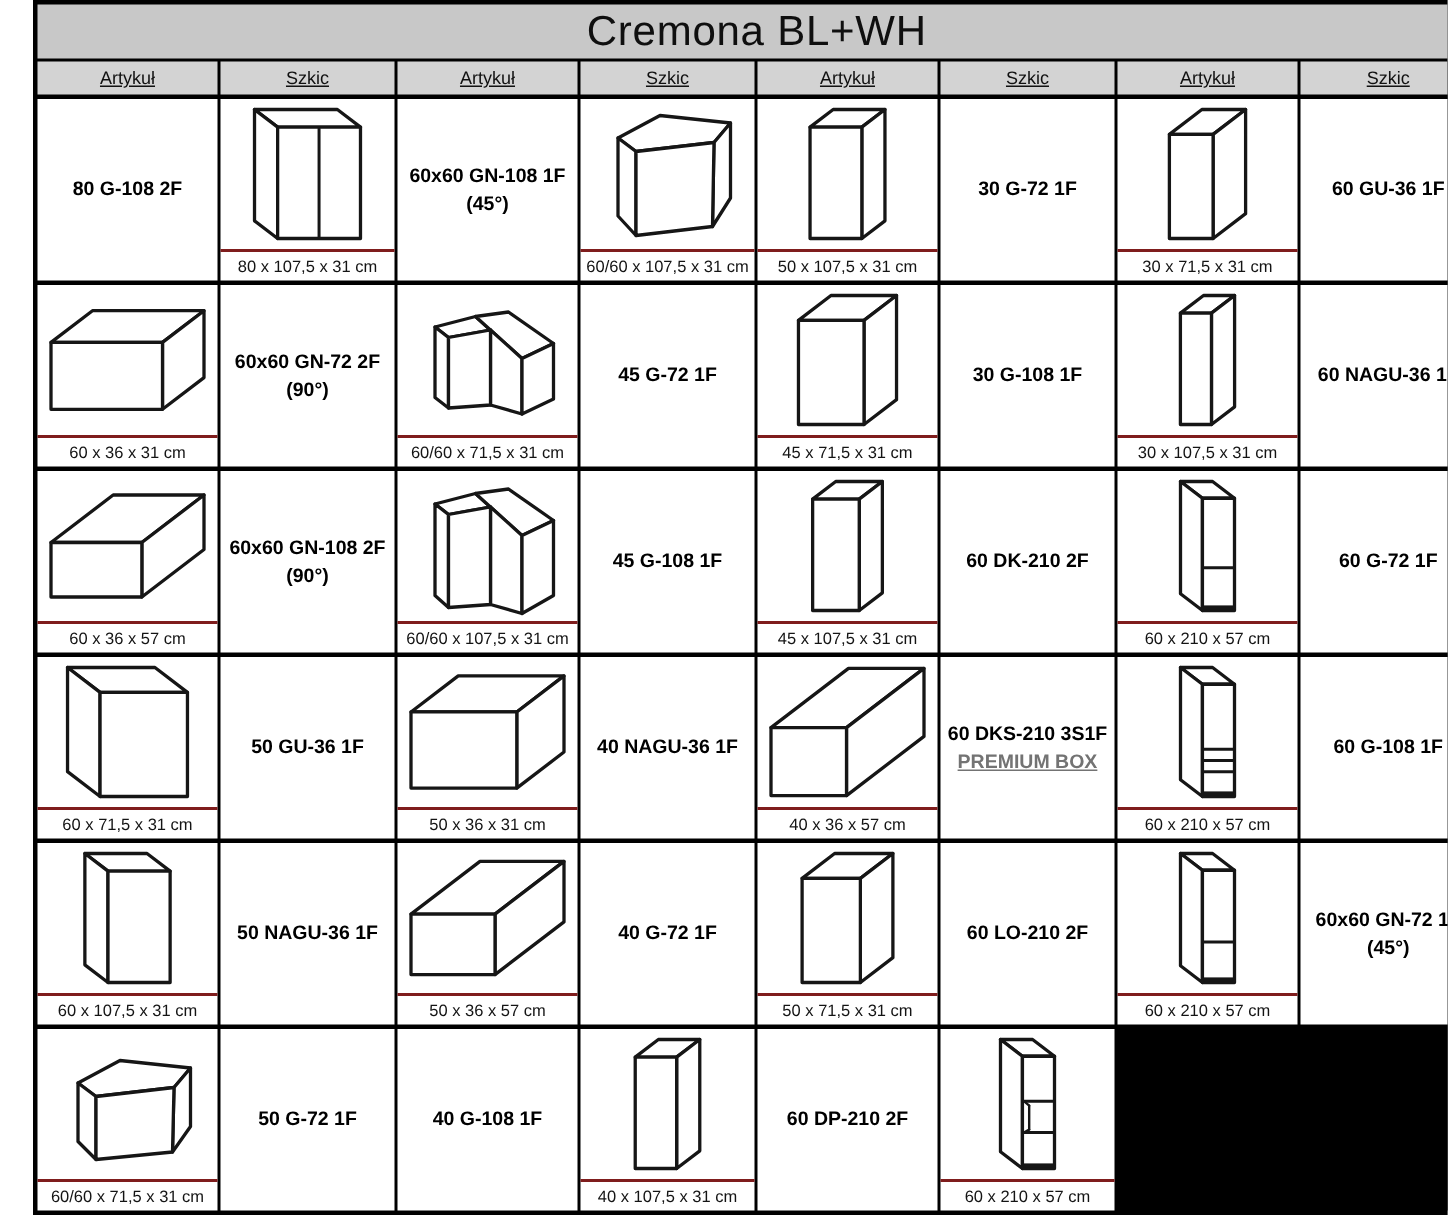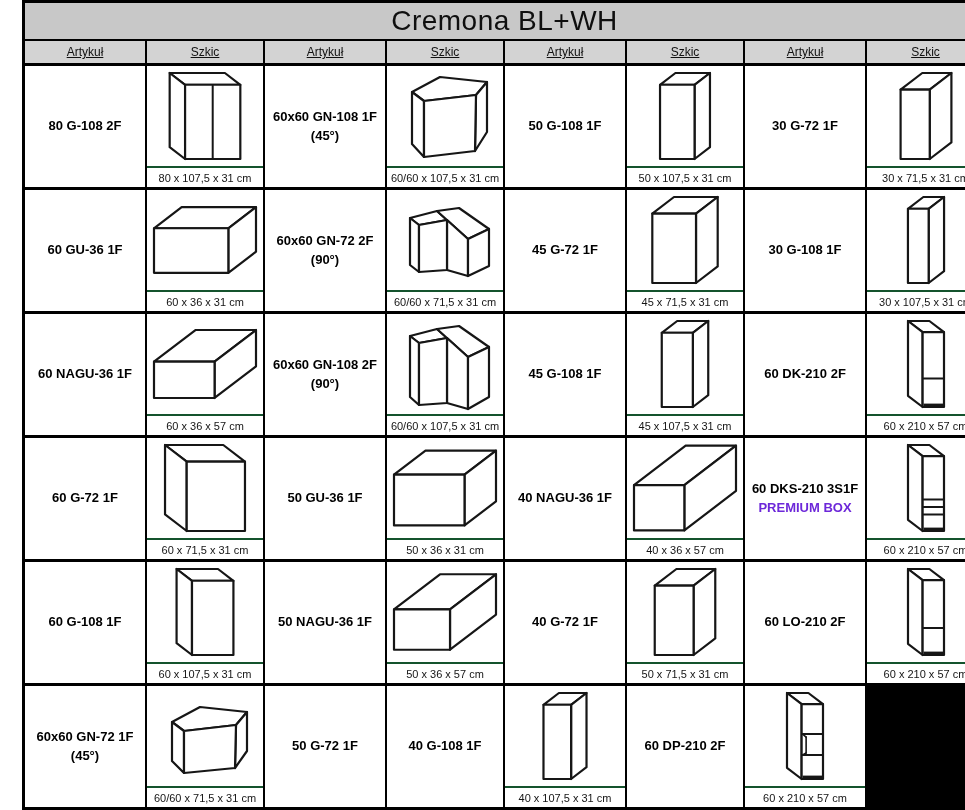--- a/index.html
+++ b/index.html
@@ -27,21 +27,21 @@
   .cell{background:#fff;box-sizing:border-box;}
   .art{
     display:flex;flex-direction:column;align-items:center;justify-content:center;
     text-align:center;font-weight:bold;font-size:13px;line-height:1.45;
     color:#000;padding:2px;
   }
   .premium{color:#4472c4;}
   .sk{display:flex;flex-direction:column;}
   .sk-area{flex:1;display:flex;align-items:center;justify-content:center;overflow:hidden;}
   .dims{
-    flex:0 0 19px;border-top:2px solid #14532d;
+    flex:0 0 19px;border-top:2px solid #7f1d1d;
     display:flex;align-items:center;justify-content:center;
     font-size:11px;color:#141414;white-space:nowrap;
   }
 </style>
 </head>
 <body>
 
 <div class="sheet">
   <div class="title-bar">Cremona BL+WH</div>
   <div class="grid" id="grid">
@@ -79,23 +79,20 @@
             <polygon points="24,24 52,9 99,14 88,27 36,33" fill="#fff" stroke="#161616" stroke-width="2.2" stroke-linejoin="round"></polygon>
             <polygon points="24,24 36,33 36,89 24,76" fill="#fff" stroke="#161616" stroke-width="2.2" stroke-linejoin="round"></polygon>
             <polygon points="88,27 99,14 99,64 87,83" fill="#fff" stroke="#161616" stroke-width="2.2" stroke-linejoin="round"></polygon>
             <polygon points="36,33 88,27 87,83 36,89" fill="#fff" stroke="#161616" stroke-width="2.2" stroke-linejoin="round"></polygon>
           </svg>
         </div>
         <div class="dims">
           <span>60/60 x 107,5 x 31 cm</span>
         </div>
       </div>
-      <div class="cell art">
-        <div class="art-line">50 G-108 1F</div>
-      </div>
       <div class="cell sk">
         <div class="sk-area">
           <svg width="114" height="96" viewBox="0 0 114 96">
             <polygon points="32.03203532717784,16.77278201525492 47.443677238057006,4.999999999999998 81.96796467282216,4.999999999999998 66.556322761943,16.77278201525492" fill="#fff" stroke="#161616" stroke-width="2.2" stroke-linejoin="round"></polygon>
             <polygon points="66.556322761943,16.77278201525492 81.96796467282216,4.999999999999998 81.96796467282216,79.22721798474508 66.556322761943,91" fill="#fff" stroke="#161616" stroke-width="2.2" stroke-linejoin="round"></polygon>
             <polygon points="32.03203532717784,16.77278201525492 66.556322761943,16.77278201525492 66.556322761943,91 32.03203532717784,91" fill="#fff" stroke="#161616" stroke-width="2.2" stroke-linejoin="round"></polygon>
           </svg>
         </div>
         <div class="dims">
           <span>50 x 107,5 x 31 cm</span>
@@ -286,21 +283,21 @@
             <polygon points="56.34550839091807,45.073667324777894 108,5.61537512339585 108,50.92633267522212 56.34550839091807,90.38462487660416" fill="#fff" stroke="#161616" stroke-width="2.2" stroke-linejoin="round"></polygon>
             <polygon points="6,45.073667324777894 56.34550839091807,45.073667324777894 56.34550839091807,90.38462487660416 6,90.38462487660416" fill="#fff" stroke="#161616" stroke-width="2.2" stroke-linejoin="round"></polygon>
           </svg>
         </div>
         <div class="dims">
           <span>40 x 36 x 57 cm</span>
         </div>
       </div>
       <div class="cell art">
         <div class="art-line">60 DKS-210 3S1F</div>
-        <div class="art-line premium" style="color: #6d28d9;">PREMIUM BOX</div>
+        <div class="art-line premium" style="color: #737373; text-decoration: underline;">PREMIUM BOX</div>
       </div>
       <div class="cell sk">
         <div class="sk-area">
           <svg width="114" height="96" viewBox="0 0 114 96">
             <polygon points="53.622001243008086,16.170913610938474 38.99825978868863,5 60.37799875699193,5 75.00174021131139,16.170913610938474" fill="#fff" stroke="#161616" stroke-width="2.2" stroke-linejoin="round"></polygon>
             <polygon points="53.622001243008086,16.170913610938474 38.99825978868863,5 38.99825978868863,79.82908638906153 53.622001243008086,91" fill="#fff" stroke="#161616" stroke-width="2.2" stroke-linejoin="round"></polygon>
             <polygon points="53.622001243008086,16.170913610938474 75.00174021131139,16.170913610938474 75.00174021131139,91 53.622001243008086,91" fill="#fff" stroke="#161616" stroke-width="2.2" stroke-linejoin="round"></polygon>
             <line x1="54.622001243008086" y1="59.571783716594155" x2="74.00174021131139" y2="59.571783716594155" stroke="#161616" stroke-width="2" stroke-linecap="round"></line>
             <line x1="54.622001243008086" y1="67.05469235550032" x2="74.00174021131139" y2="67.05469235550032" stroke="#161616" stroke-width="2" stroke-linecap="round"></line>
             <line x1="54.622001243008086" y1="74.53760099440647" x2="74.00174021131139" y2="74.53760099440647" stroke="#161616" stroke-width="2" stroke-linecap="round"></line>

